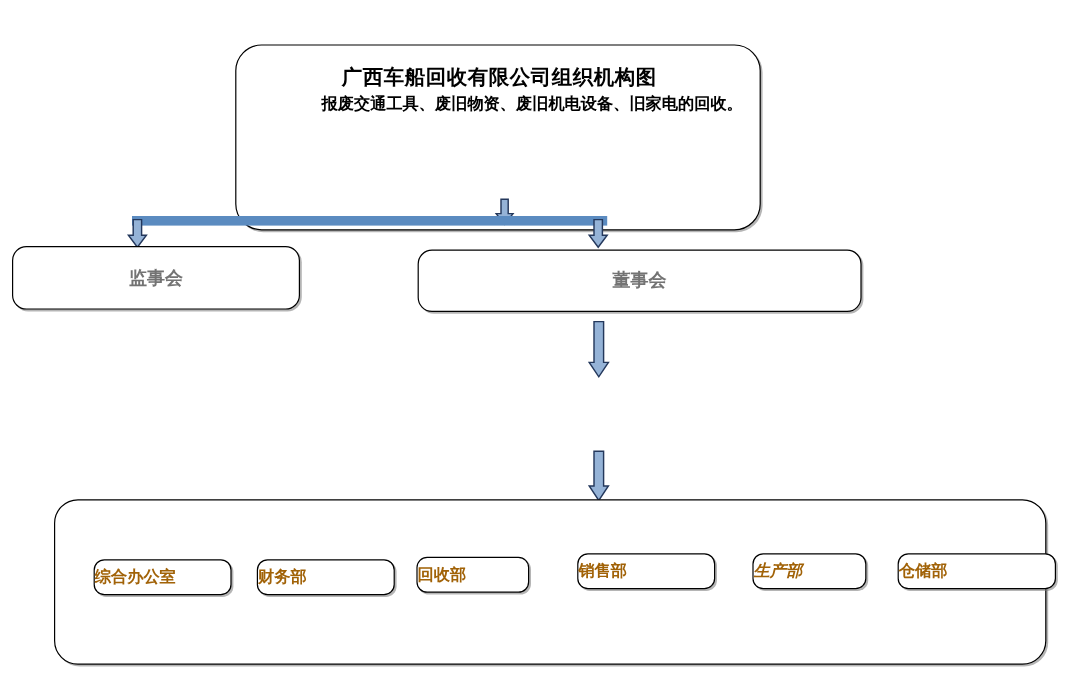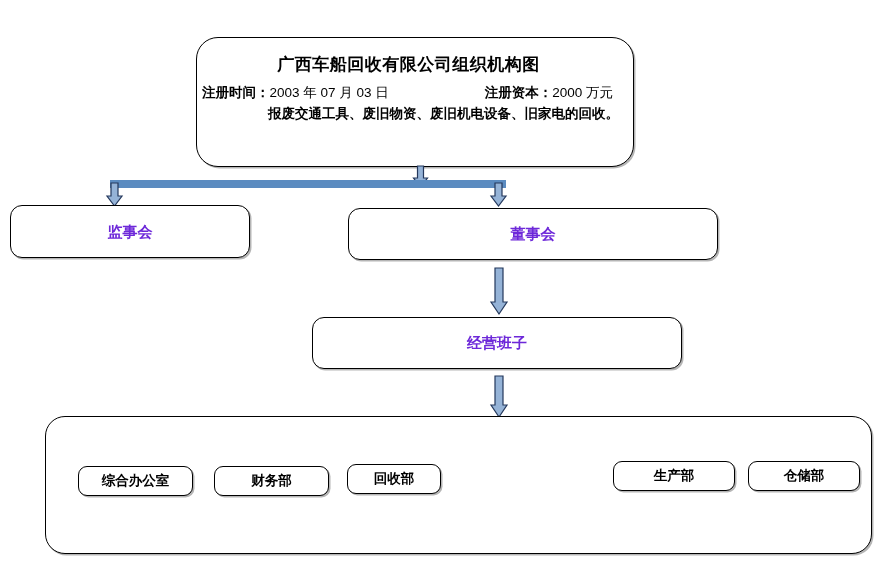--- a/index.html
+++ b/index.html
@@ -23,33 +23,33 @@
     position: absolute;
     box-sizing: border-box;
     background: #ffffff;
     border: 1.2px solid #000000;
     border-radius: 12px;
     box-shadow: 1.5px 1.5px 0 rgba(120,120,120,0.55);
   }
   .node-label {
     font-family: "Liberation Serif", "DejaVu Serif", serif;
     font-weight: bold;
-    color: #6d28d9;
+    color: #737373;
     text-align: center;
     white-space: nowrap;
   }
 
   
   #header-card {
     left: 196px;
     top: 37px;
     width: 438px;
-    height: 130px;
+    height: 155px;
     border-radius: 22px;
-    padding: 10px 14px 0 1px;
+    padding: 10px 14px 0 16px;
   }
   #header-title {
     font-family: "Liberation Serif", "DejaVu Serif", serif;
     font-weight: bold;
     font-size: 17px;
     text-align: center;
     letter-spacing: 0.5px;
     color: #000;
     margin-top: 5px;
   }
@@ -104,22 +104,21 @@
     background: #ffffff;
     border: 1.2px solid #000000;
     border-radius: 9px;
     box-shadow: 1.5px 1.5px 0 rgba(120,120,120,0.55);
     height: 30px;
   }
   .dept-label {
     font-family: "Liberation Serif", "DejaVu Serif", serif;
     font-weight: bold;
     font-size: 13.5px;
-    color: #000000;
-    text-align: center;
+    color: #a16207;
     white-space: nowrap;
     position: absolute;
     left: 0; right: 0;
     top: 50%;
     transform: translateY(-50%);
   }
 
   
   .connector {
     position: absolute;
@@ -134,28 +133,20 @@
   .arrow-svg { position: absolute; overflow: visible; }
 </style>
 </head>
 <body>
 
 <div id="chart-root">
 
   <div class="node" id="header-card">
     <div id="header-title">广西车船回收有限公司组织机构图</div>
 
-    <div class="header-line row-meta">
-      <span>
-        <span class="hl-key">注册时间：</span><span>2003 年 07 月 03 日</span>
-      </span>
-      <span>
-        <span class="hl-key">注册资本：</span><span>2000 万元</span>
-      </span>
-    </div>
 
     <div class="header-line biz">
       <span class="biz-second">报废交通工具、废旧物资、废旧机电设备、旧家电的回收。</span>
     </div>
   </div>
 
   <svg class="arrow-svg" style="left:412px; top:166px;" width="18" height="22" viewBox="0 0 18 22">
     <polygon points="5.5,0 11.5,0 11.5,12 15.5,12 8.5,21 1.5,12 5.5,12" fill="#95b3d7" stroke="#24385c" stroke-width="1.2"></polygon>
   </svg>
 
@@ -174,39 +165,39 @@
   </div>
 
   <div class="node" id="node-board">
     <div class="node-label node-board-label">董事会</div>
   </div>
 
   <svg class="arrow-svg" style="left:488px; top:268px;" width="22" height="48" viewBox="0 0 22 48">
     <polygon points="7,0 15,0 15,34 19,34 11,46 3,34 7,34" fill="#95b3d7" stroke="#24385c" stroke-width="1.2"></polygon>
   </svg>
 
-  <div class="node" id="node-management">
-    <div class="node-label node-management-label">经营班子</div>
-  </div>
 
   <svg class="arrow-svg" style="left:488px; top:376px;" width="22" height="42" viewBox="0 0 22 42">
     <polygon points="7,0 15,0 15,29 19,29 11,41 3,29 7,29" fill="#95b3d7" stroke="#24385c" stroke-width="1.2"></polygon>
   </svg>
 
   <div class="node" id="dept-container"></div>
 
   <div class="dept" style="left:78px; top:466px; width:115px;">
     <div class="dept-label">综合办公室</div>
   </div>
   <div class="dept" style="left:214px; top:466px; width:115px;padding-left:25px;">
     <div class="dept-label">财务部</div>
   </div>
   <div class="dept" style="left:347px; top:464px; width:94px;">
     <div class="dept-label">回收部</div>
   </div>
-  <div class="dept" style="left:613px; top:461px; width:122px;">
+  <div class="dept" style="left:481px; top:461px; width:115px;">
+    <div class="dept-label">销售部</div>
+  </div>
+  <div class="dept" style="left:627px; top:461px; width:95px;font-style:italic;">
     <div class="dept-label">生产部</div>
   </div>
-  <div class="dept" style="left:748px; top:461px; width:112px;">
+  <div class="dept" style="left:748px; top:461px; width:132px;">
     <div class="dept-label">仓储部</div>
   </div>
 
 </div>
 
 </body></html>

